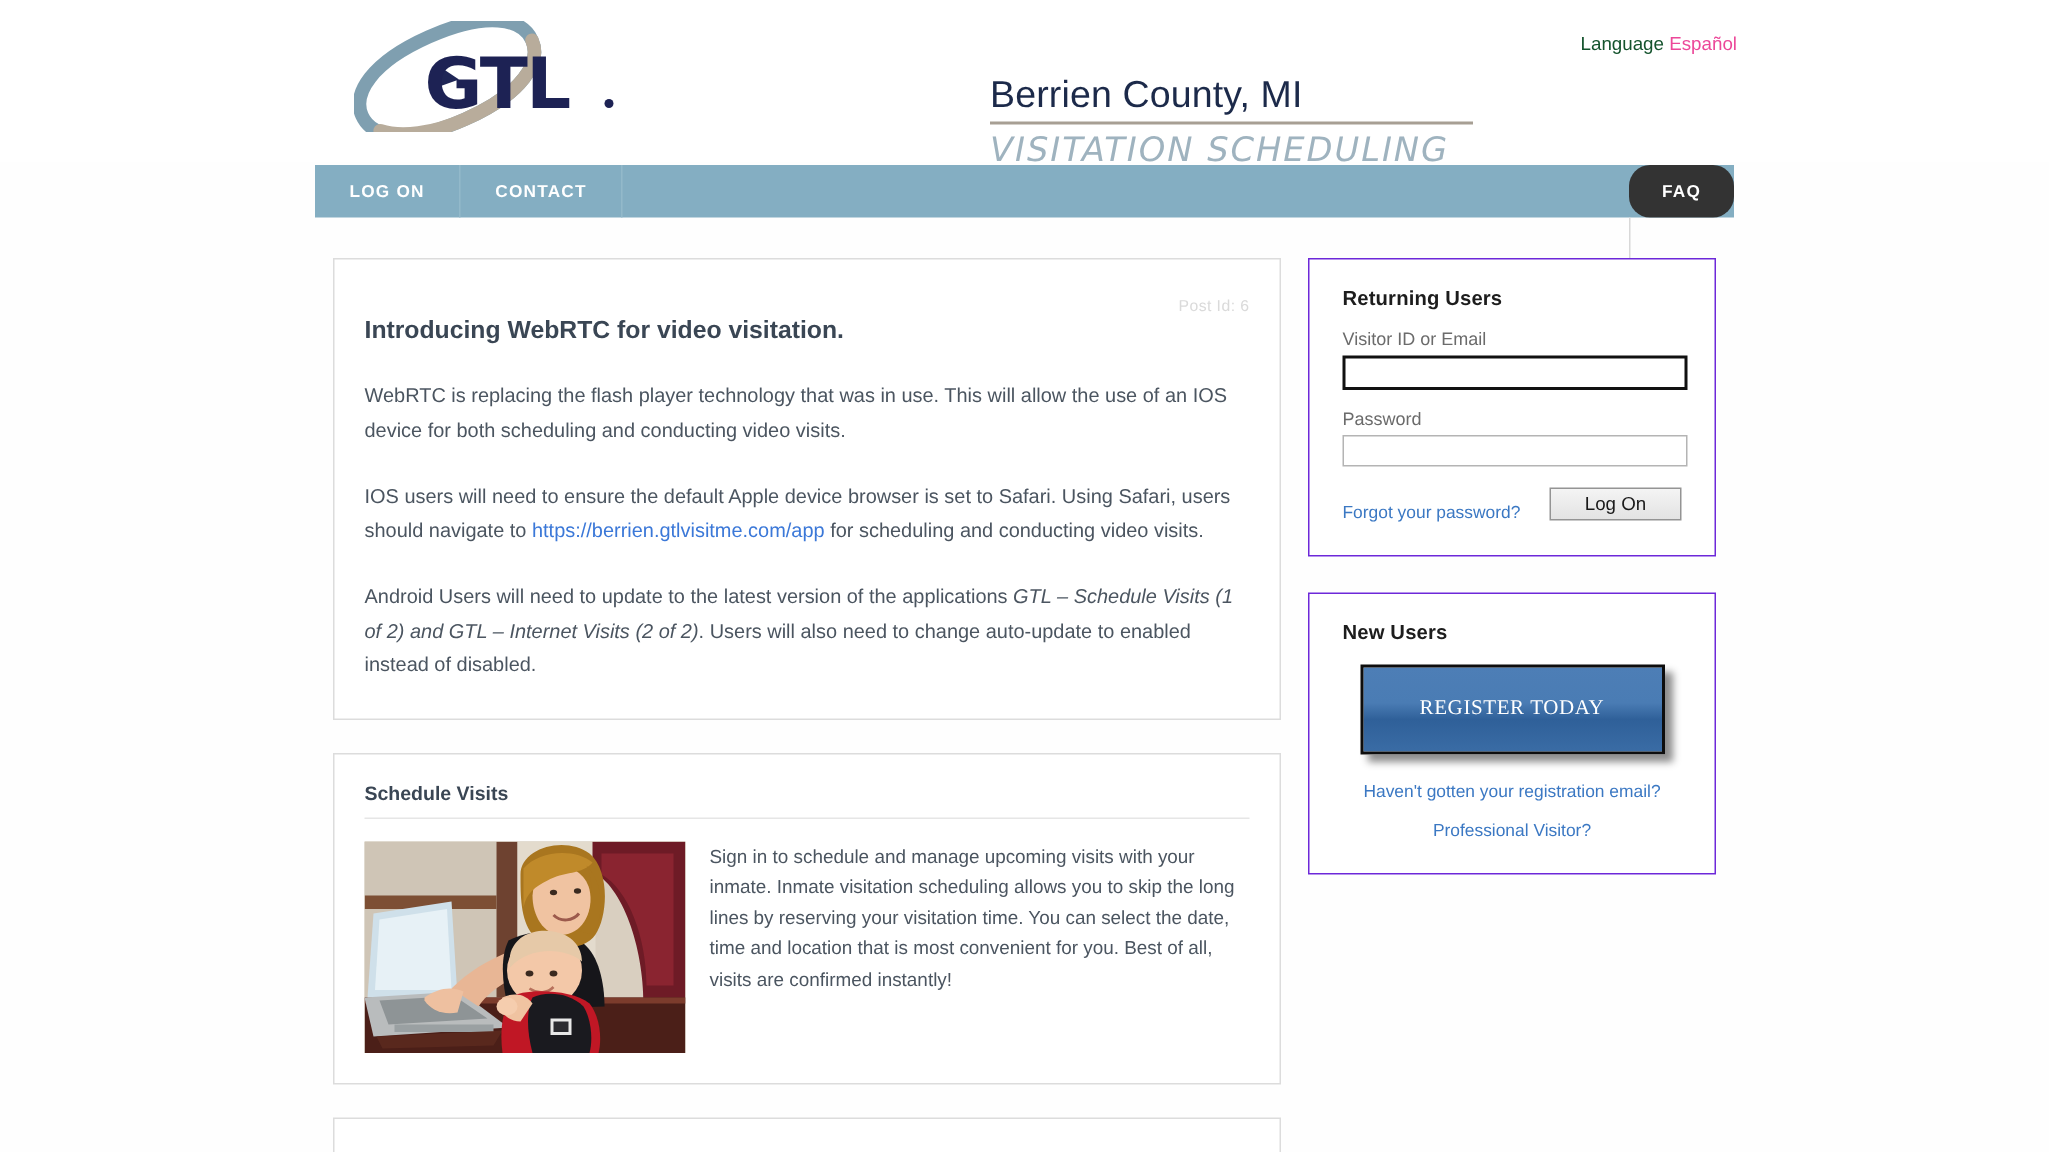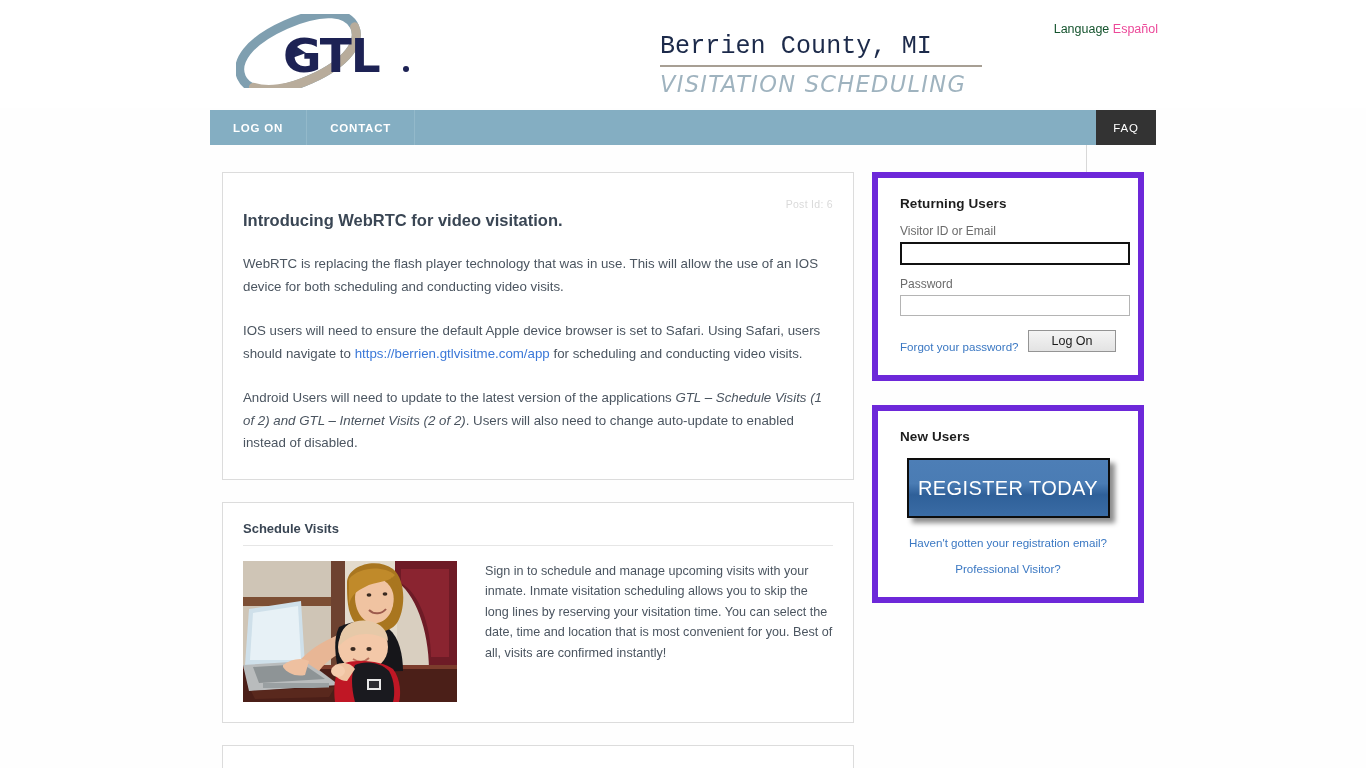--- a/index.html
+++ b/index.html
@@ -31,27 +31,28 @@
     position: relative;
     width: 176px; height: 74px;
   }
   .logo-svg { position: absolute; left: 0; top: 0; }
 
   .title-block {
     position: absolute; left: 424px; top: 18px;
     width: 330px;
   }
   .county-name {
-    font-family: Liberation Mono, monospace;
+    font-family: Liberation Sans, sans-serif;
     font-size: 25px;
     font-weight: 400;
     color: #1c2a4a;
     letter-spacing: 0.1px;
     line-height: 30px;
     white-space: nowrap;
+    margin-top: 16px;
   }
   .title-rule {
     margin-top: 3px;
     width: 322px; height: 2px;
     background: #a79f94;
   }
   .subtitle {
     margin-top: 4px;
     font-family: "DejaVu Sans", sans-serif;
     font-size: 22.5px;
@@ -88,29 +89,30 @@
     font-size: 11.5px;
     font-weight: bold;
     letter-spacing: 0.8px;
     cursor: pointer;
     border-right: 1px solid #93b9ca;
     white-space: nowrap;
   }
   .nav-item:first-child { border-left: none; }
   .nav-faq {
     position: absolute; right: 0; top: 0;
-    width: 60px; height: 35px;
+    width: 70px; height: 35px;
     background: #333333;
     color: #ffffff;
     display: flex; align-items: center; justify-content: center;
     font-size: 11.5px;
-    font-weight: normal;
+    font-weight: bold;
     letter-spacing: 0.8px;
     cursor: pointer;
     border-right: none;
+    border-radius: 14px;
   }
   .faq-stem {
     position: absolute; left: 1086px; top: 145px;
     width: 1px; height: 28px;
     background: #d8d8d8;
   }
 
   
   .content {
     position: absolute; left: 210px; top: 145px;
@@ -174,34 +176,34 @@
     margin-top: 15px;
   }
   .sv-photo {
     width: 214px; height: 141px;
     flex: none;
     position: relative;
     overflow: hidden;
     background: #cbbfae;
   }
   .sv-text {
-    margin-left: 28px;
+    margin-left: 16px;
     font-size: 12.6px;
     color: #4b5560;
     line-height: 20.5px;
   }
 
   .bottom-panel {
     height: 40px;
   }
 
   
   .side-panel {
     background: #ffffff;
-    border: 6px solid #6d28d9;
+    border: 1px solid #6d28d9;
     padding: 18px 22px 22px 22px;
     margin-bottom: 24px;
   }
   .side-head {
     font-size: 13.5px;
     font-weight: bold;
     color: #1d1d1d;
     margin: 0 0 13px 0;
     letter-spacing: 0.1px;
   }
@@ -253,22 +255,22 @@
   .register-wrap {
     margin: 14px 0 0 0;
     display: flex; justify-content: center;
   }
   .register-btn {
     position: relative;
     width: 203px; height: 60px;
     border: 2px solid #0d0d0d;
     background: linear-gradient(to bottom, #4d7eb6 0%, #4a7cb4 42%, #2f6099 62%, #3a6ca5 100%);
     color: #ffffff;
-    font-family: Liberation Sans, sans-serif;
-    font-size: 20px;
+    font-family: Liberation Serif, serif;
+    font-size: 14px;
     letter-spacing: 0.4px;
     cursor: pointer;
     box-shadow: 5px 5px 5px rgba(0,0,0,0.45);
     display: flex; align-items: center; justify-content: center;
   }
   .newusers-links {
     margin-top: 18px;
     text-align: center;
   }
   .newusers-links a { display: block; }

